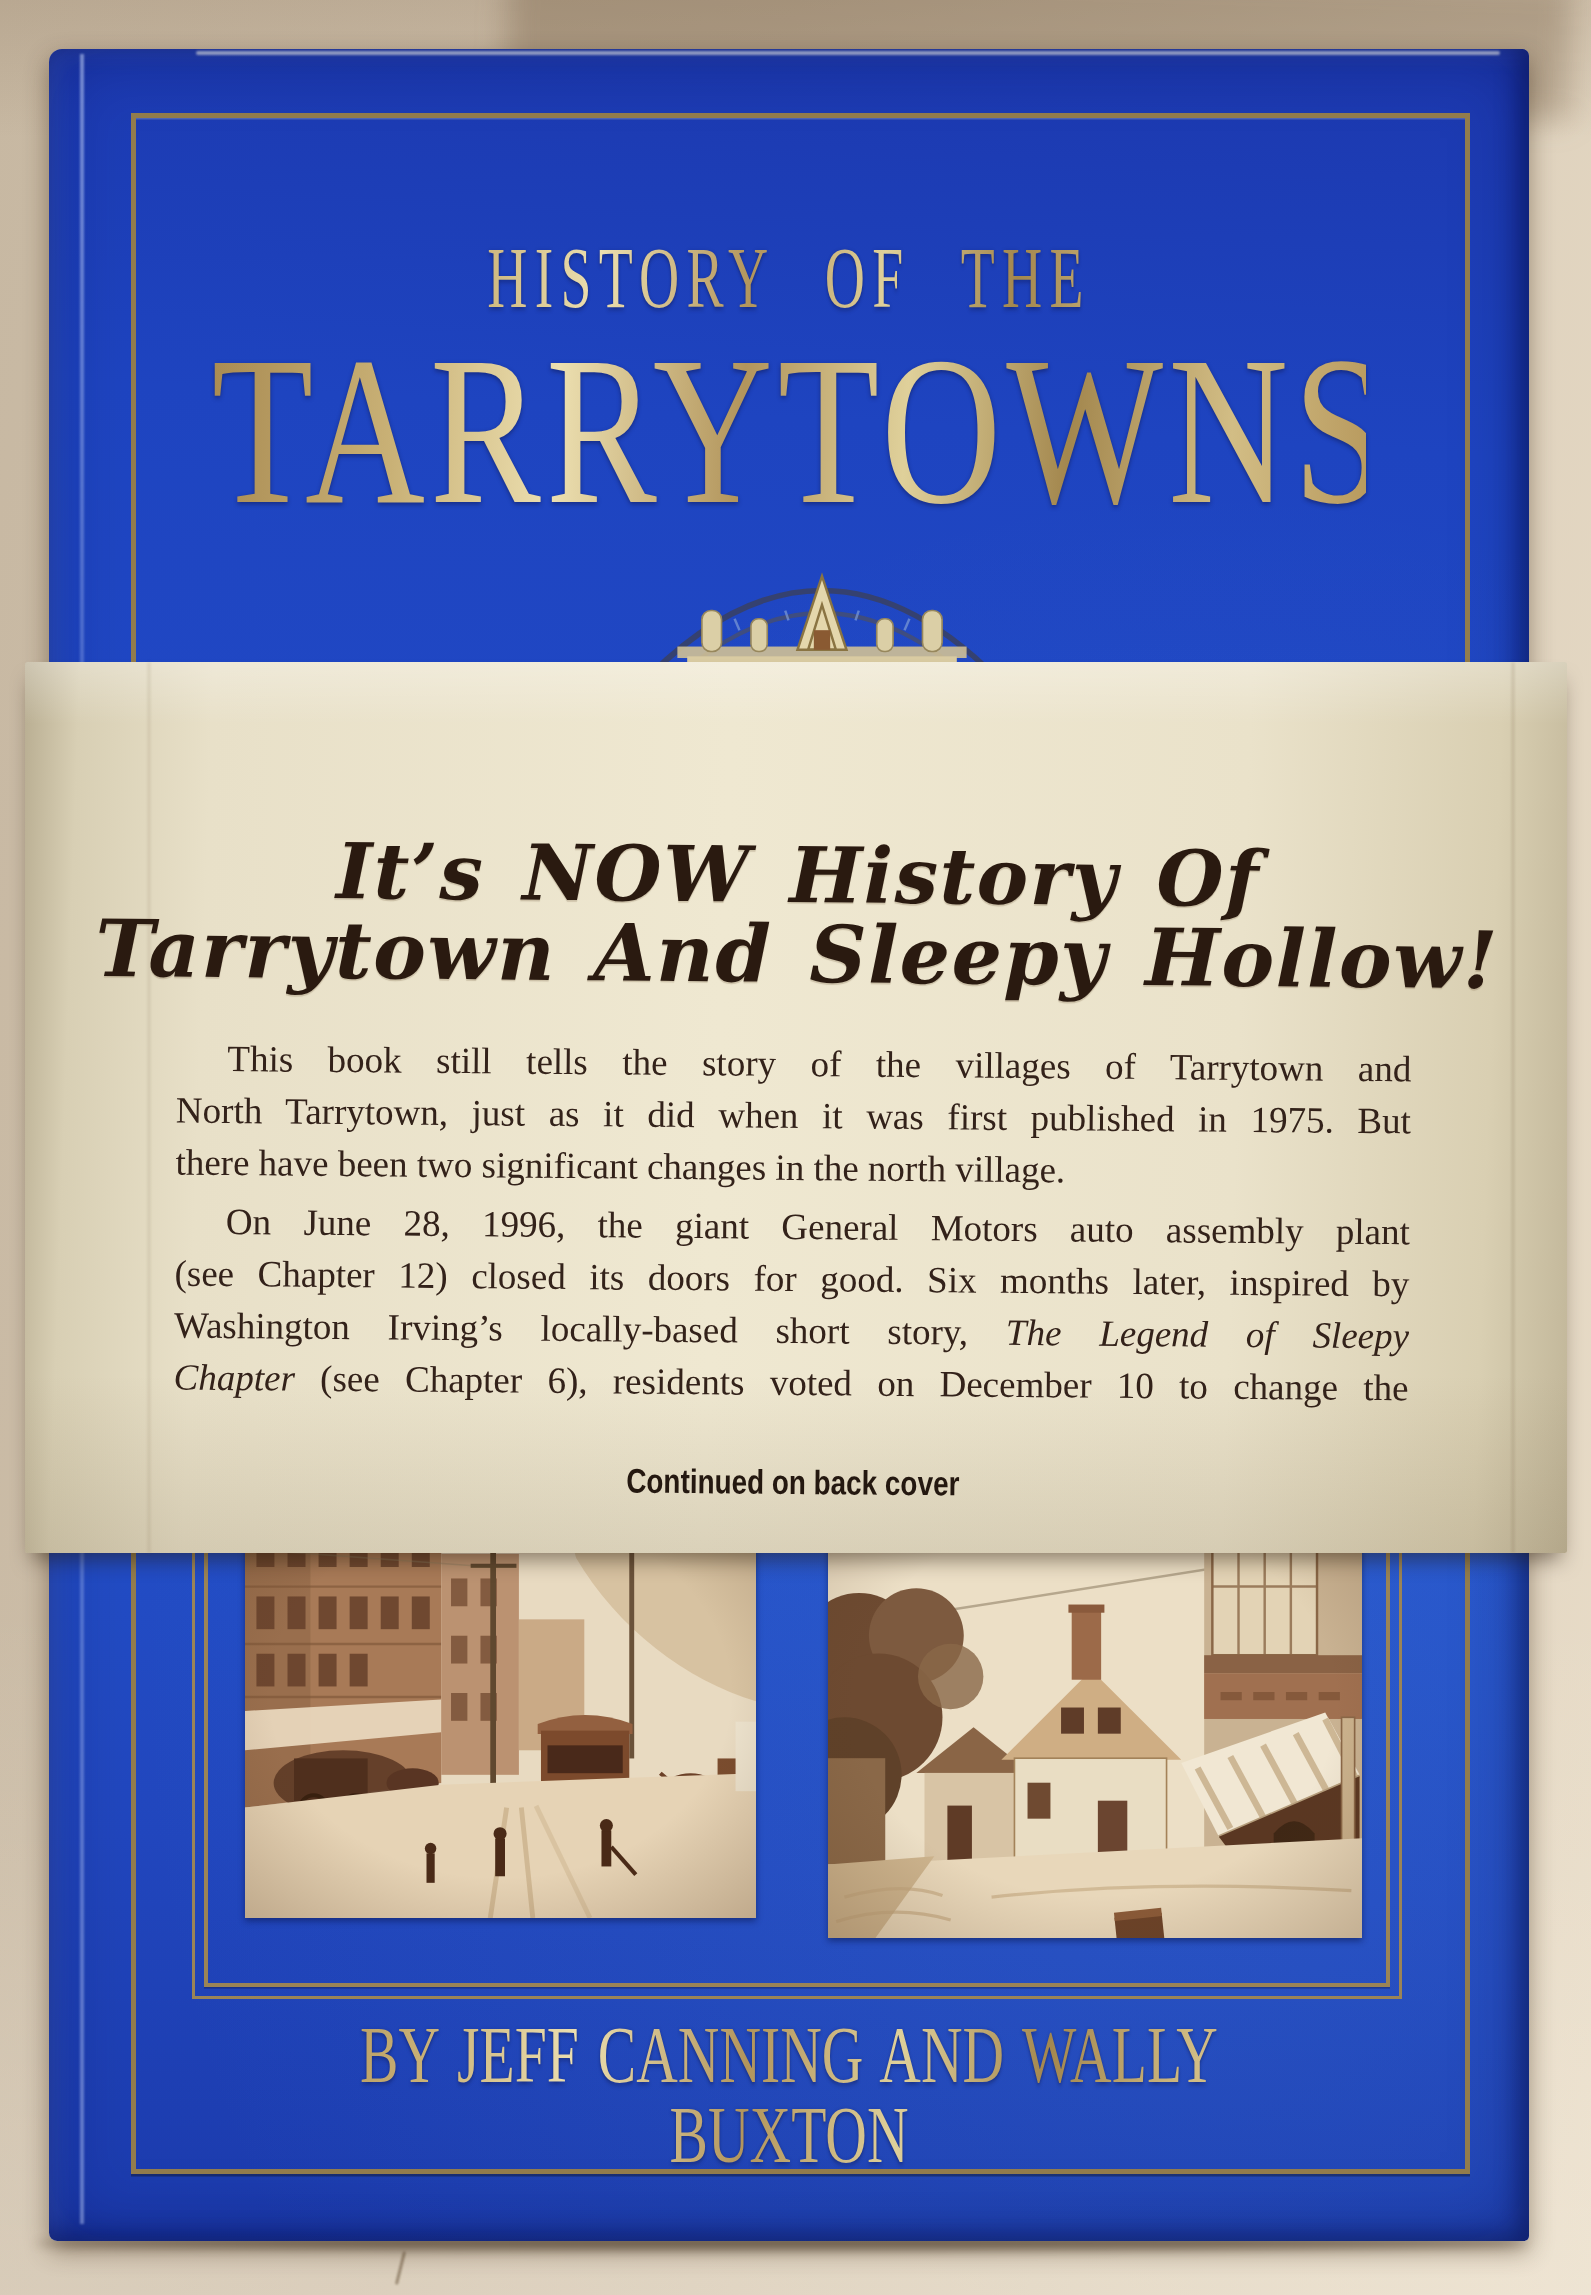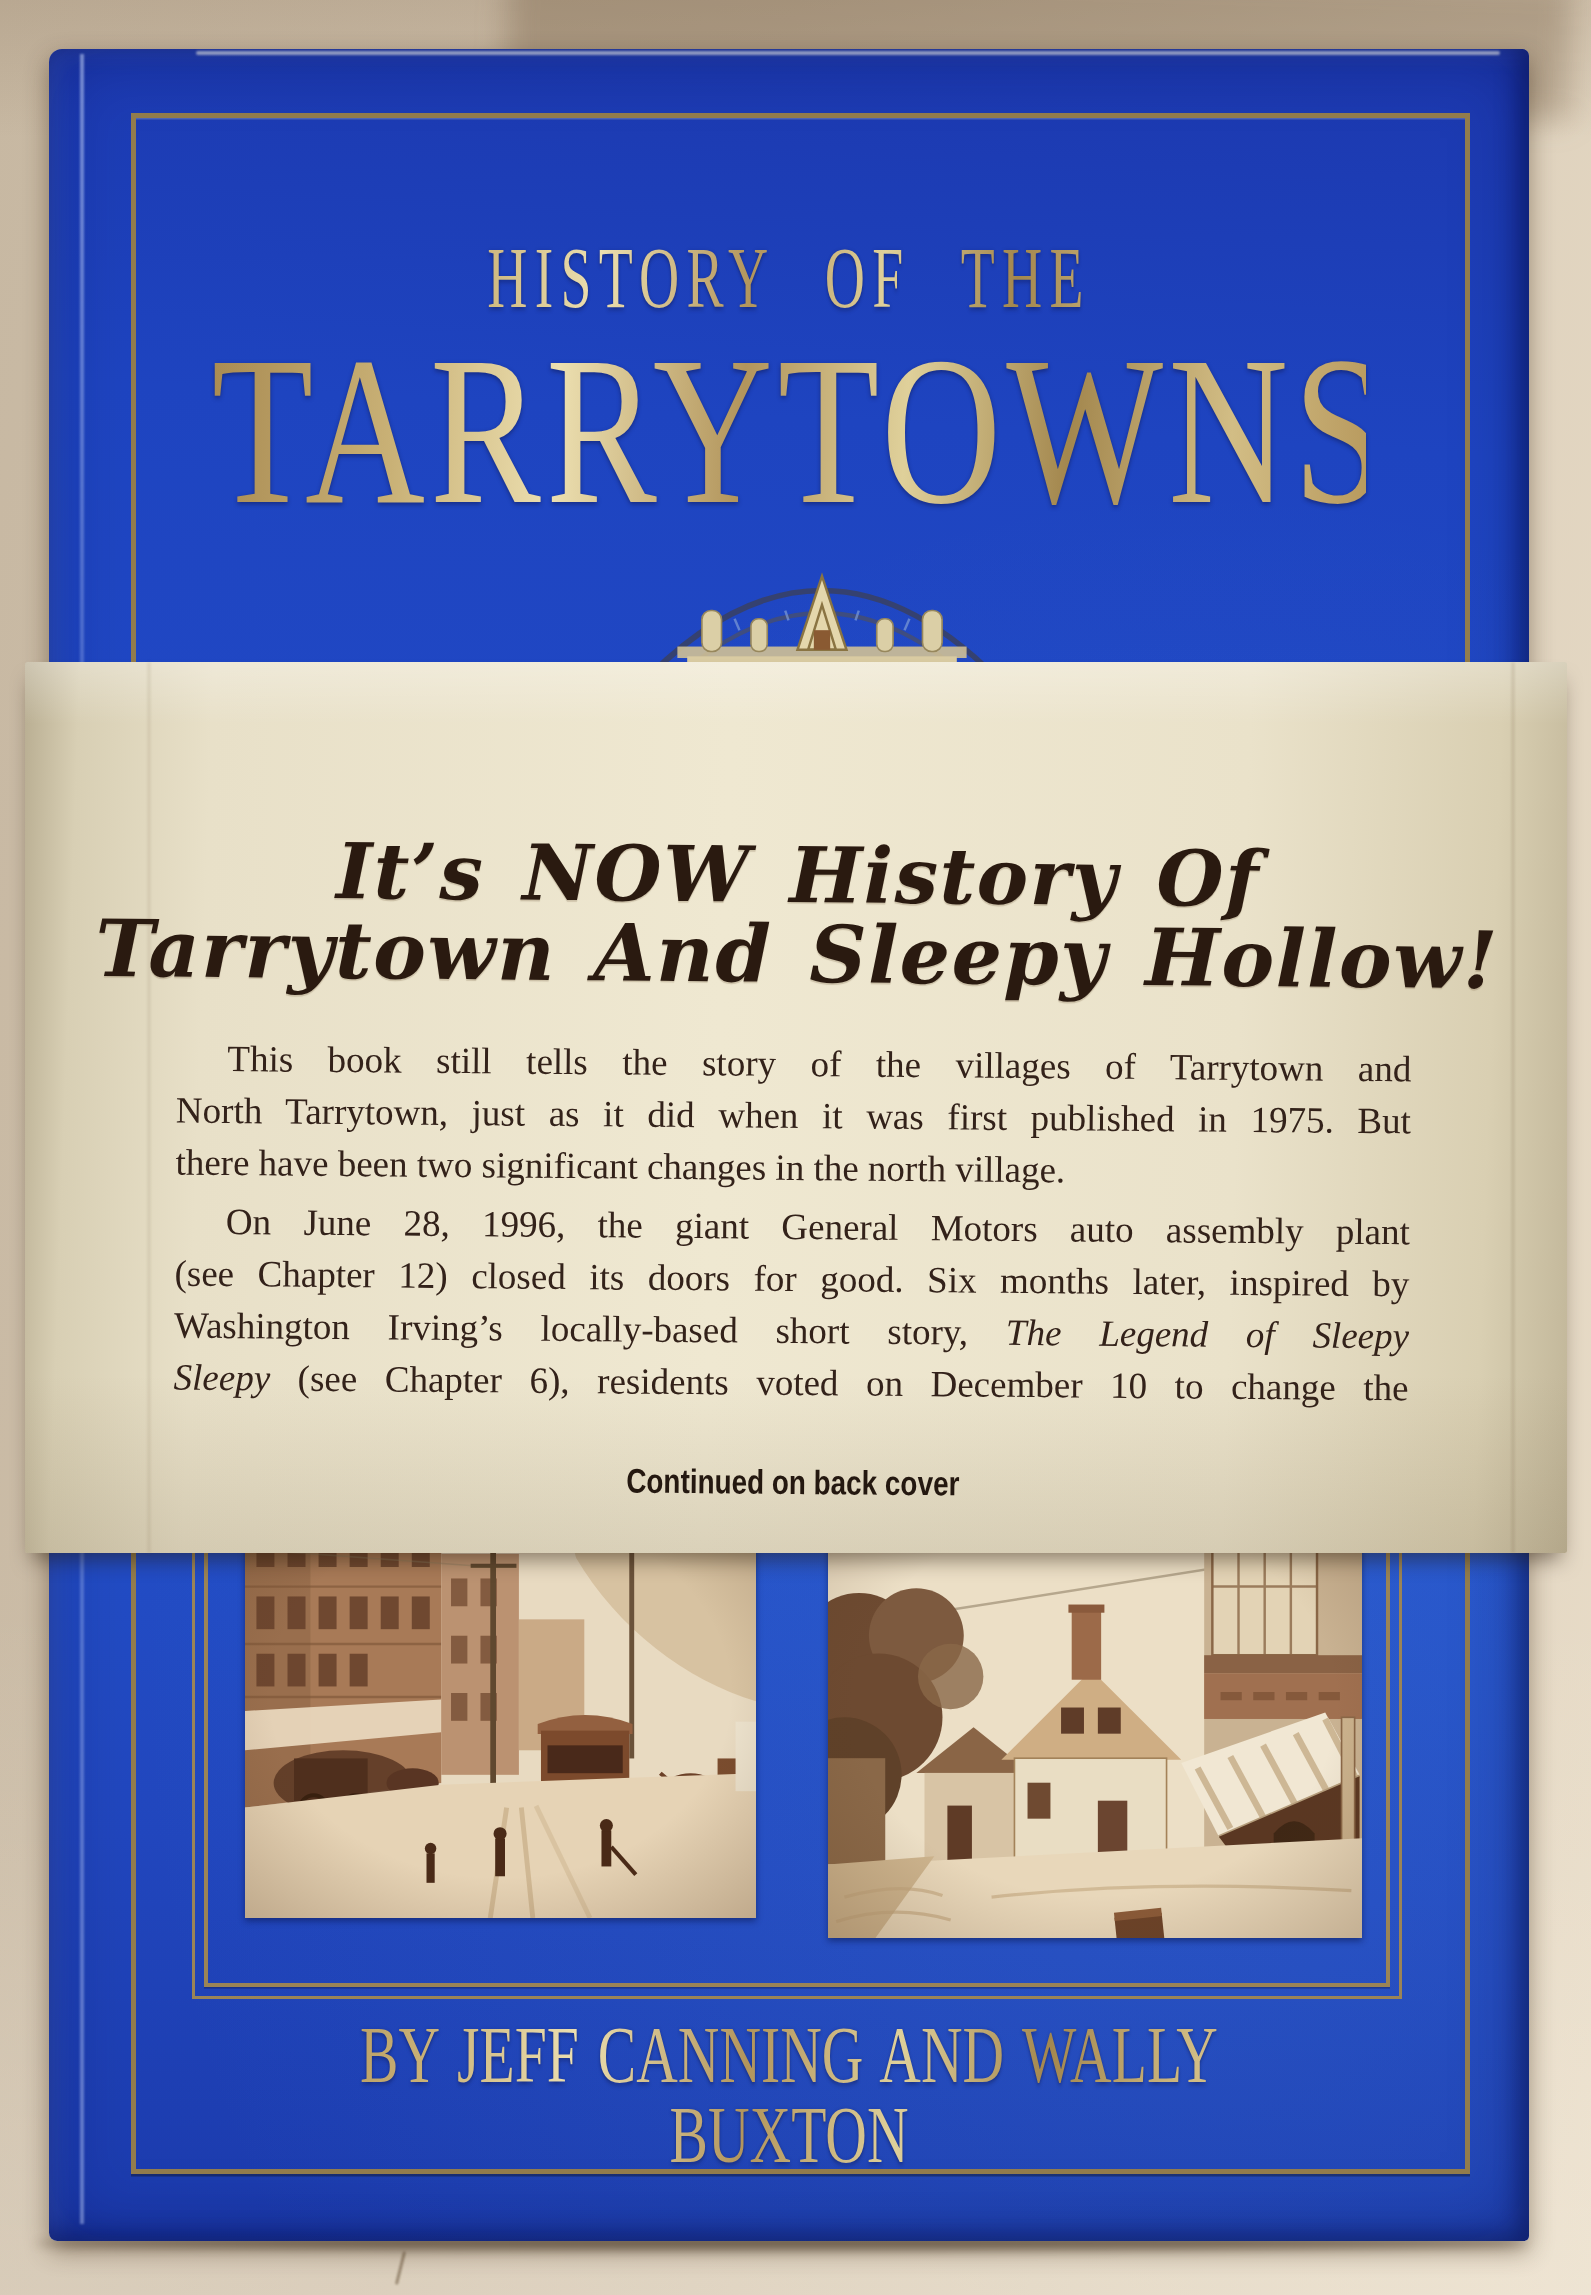--- a/index.html
+++ b/index.html
@@ -319,21 +319,21 @@
       <div class="band-paras">
           <div class="band-para">
             <div class="band-line first just">This book still tells the story of the villages of Tarrytown and</div>
             <div class="band-line just">North Tarrytown, just as it did when it was first published in 1975. But</div>
             <div class="band-line">there have been two significant changes in the north village.</div>
           </div>
           <div class="band-para">
             <div class="band-line first just">On June 28, 1996, the giant General Motors auto assembly plant</div>
             <div class="band-line just">(see Chapter 12) closed its doors for good. Six months later, inspired by</div>
             <div class="band-line just">Washington Irving’s locally-based short story, <i>The Legend of Sleepy</i></div>
-            <div class="band-line just"><i>Sleepy</i> (see Chapter 6), residents voted on December 10 to change the</div>
+            <div class="band-line just"><i>Chapter</i> (see Chapter 6), residents voted on December 10 to change the</div>
           </div>
         </div>
       <div class="band-continued">
         <span>Continued on back cover</span>
       </div>
     </div>
   </div>
 
   <div class="floor-shadow"></div>
   <div class="scratch"></div>

